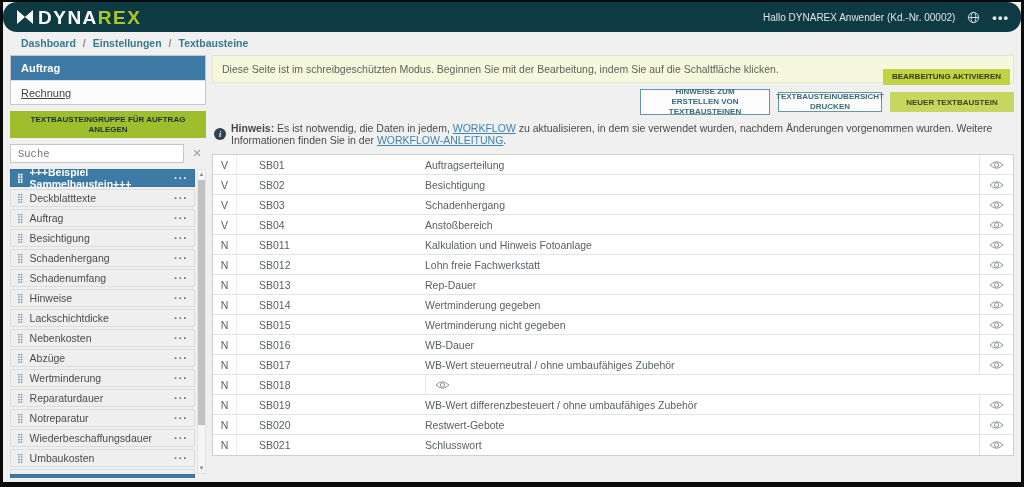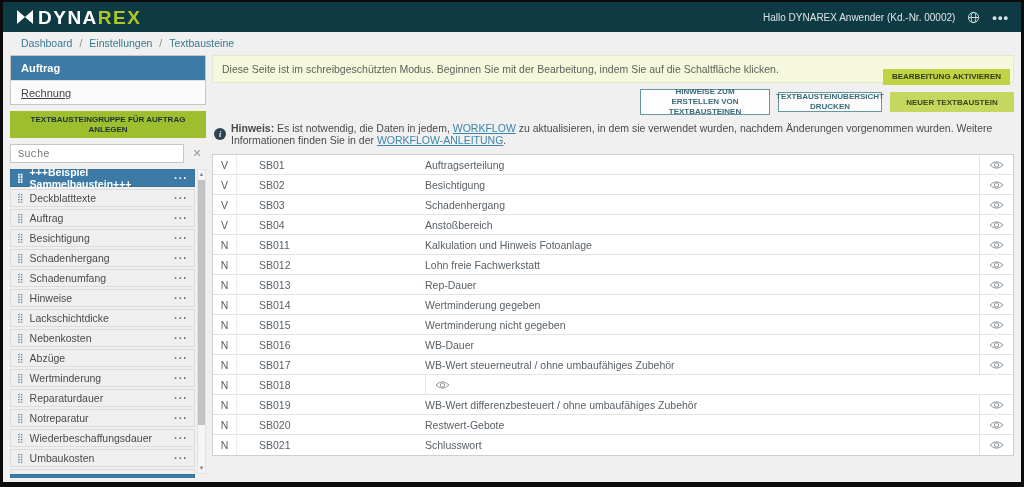--- a/index.html
+++ b/index.html
@@ -2,30 +2,30 @@
 <html><head>
 <meta charset="utf-8">
 <style>
   * { margin:0; padding:0; box-sizing:border-box; }
   html,body { width:1024px; height:487px; background:#333; }
   body { font-family:"Liberation Sans", sans-serif; }
   .window { width:1024px; height:487px; border:3px solid #0b0b0b; border-top-width:2px; border-bottom-width:5px;
             background:#f0f0f0; display:flex; flex-direction:column; overflow:hidden; }
 
   
-  .topbar { height:30px; background:#0e3b43; display:flex; align-items:center; padding:0 12px; flex:none; }
+  .topbar { height:30px; background:#0e3b43; display:flex; align-items:center; padding:0 12px; flex:none;border-radius:14px; }
   .logo { display:flex; align-items:center; gap:3px; }
   .logo svg { display:block; }
   .logo-text { font-size:19px; font-weight:bold; letter-spacing:1.5px; color:#fff; line-height:1; }
   .logo-text .rex { color:#aec627; }
   .topbar-right { margin-left:auto; display:flex; align-items:center; gap:12px; color:#dde4e5; font-size:10px; }
   .menu-dots { color:#dde4e5; font-size:13px; font-weight:bold; letter-spacing:1px; cursor:pointer; }
 
   
-  .breadcrumb { height:21px; display:flex; align-items:center; gap:7px; padding:0 18px; font-size:10.5px; flex:none; }
+  .breadcrumb { height:21px; display:flex; align-items:center; gap:7px; padding:0 18px; font-size:10.5px; flex:none;font-weight:bold; }
   .breadcrumb a { color:#39798f; text-decoration:none; cursor:pointer; }
   .breadcrumb .sep { color:#8a8a8a; }
 
   
   .content { flex:1; display:flex; gap:6px; padding:2px 7px 4px 7px; overflow:hidden; }
 
   
   .sidebar { width:196px; flex:none; display:flex; flex-direction:column; }
   .tabs-box { background:#fbfbfb; border:1px solid #c6c6c6; margin-bottom:6px; }
   .tab { padding:0 10px; height:24px; display:flex; align-items:center; font-size:11px; color:#444; cursor:pointer; }

